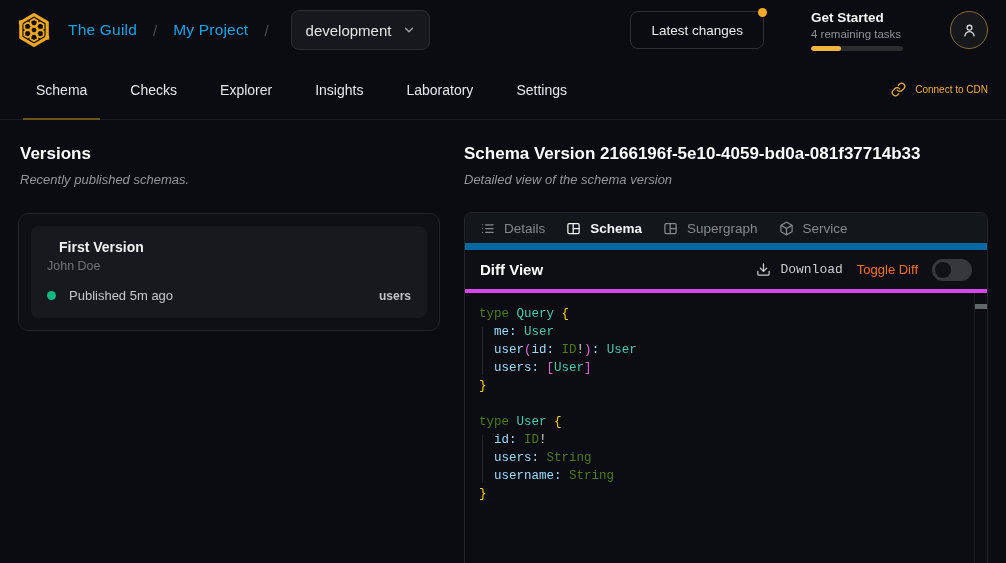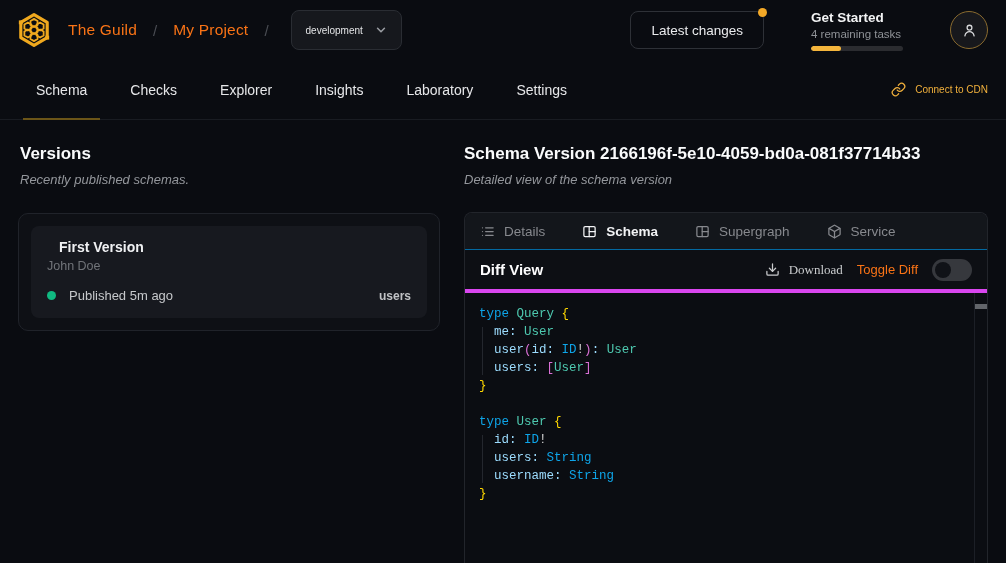--- a/index.html
+++ b/index.html
@@ -9,27 +9,27 @@
     font-family:"Liberation Sans", sans-serif;
     color:#e8e9eb;
     position:relative;
   }
   svg { display:block; }
 
   
   .topbar { height:60px; display:flex; align-items:center; justify-content:space-between; padding:0 18px 0 16px; }
   .topbar-left { display:flex; align-items:center; gap:16px; }
   .logo { width:36px; height:36px; }
-  .crumb { font-size:15.5px; color:#f97316; font-weight:500; letter-spacing:.2px; }
+  .crumb { font-size:15.5px; color:#0ea5e9; font-weight:500; letter-spacing:.2px; }
   .crumb-sep { color:#4b4e54; font-size:15px; }
   .target-dropdown {
     height:40px; padding:0 14px; margin-left:6px;
     background:#16181d; border:1px solid #2a2d33; border-radius:8px;
     display:flex; align-items:center; gap:12px;
-    font-size:10px; color:#e3e4e6; cursor:pointer; font-family:inherit;
+    font-size:15px; color:#e3e4e6; cursor:pointer; font-family:inherit;
   }
   .chev { color:#9a9da2; }
 
   .topbar-right { display:flex; align-items:center; gap:47px; }
   .latest-changes {
     position:relative; height:38px; padding:0 20px;
     background:transparent; border:1px solid #2e3137; border-radius:8px;
     color:#ebecee; font-size:13.5px; cursor:pointer; font-family:inherit;
   }
   .notif-dot { position:absolute; top:-4px; right:-4px; width:9px; height:9px; border-radius:50%; background:#f4a927; }
@@ -76,40 +76,40 @@
   .pub-dot { width:9px; height:9px; border-radius:50%; background:#10b981; margin-right:13px; }
   .pub-text { font-size:13px; color:#c6c8cb; }
   .service-tag { margin-left:auto; font-size:12px; font-weight:700; color:#c0c2c5; }
 
   
   .detail-col { position:absolute; left:464px; right:18px; top:144px; bottom:0; display:flex; flex-direction:column; }
   .detail-panel {
     margin-top:25px; flex:1; display:flex; flex-direction:column; min-height:0;
     border:1px solid #22252b; border-bottom:none; border-radius:8px 8px 0 0; overflow:hidden;
   }
-  .dtabbar { height:37px; flex:none; background:#13161b; border-bottom:1px solid #0369a1; display:flex; align-items:center; padding:0 15px; gap:37px; }
+  .dtabbar { height:37px; flex:none; background:#13161b; border-bottom:7px solid #0369a1; display:flex; align-items:center; padding:0 15px; gap:21px; }
   .dtab { display:flex; align-items:center; gap:9px; font-size:13.5px; color:#87898e; cursor:pointer; background:none; border:none; font-family:inherit; }
   .dtab.active { color:#f2f3f5; font-weight:600; }
 
   .dtoolbar { height:43px; flex:none; background:#0d0f14; border-bottom:4px solid #d946ef; display:flex; align-items:center; padding:0 15px; }
   .diff-title { font-size:15px; font-weight:700; color:#fdfdfe; }
   .dtool-right { margin-left:auto; display:flex; align-items:center; gap:14px; }
-  .download-btn { display:flex; align-items:center; gap:9px; font-size:13px; color:#caccce; background:none; border:none; cursor:pointer; font-family:Liberation Serif, serif;text-align:right; }
+  .download-btn { display:flex; align-items:center; gap:9px; font-size:13px; color:#caccce; background:none; border:none; cursor:pointer; font-family:Liberation Mono, monospace;text-align:right; }
   .toggle-label { font-size:13px; color:#f97316; }
   .switch { width:40px; height:22px; border-radius:11px; background:#36383d; position:relative; cursor:pointer; flex:none; }
   .switch .knob { position:absolute; left:3px; top:3px; width:16px; height:16px; border-radius:50%; background:#101217; transition:left .15s; }
 
   .code-area {
     flex:1; position:relative; background:#0b0d12; overflow:hidden;
     padding:12px 26px 12px 14px;
     font-family:"Liberation Mono", "DejaVu Sans Mono", monospace;
     font-size:12.5px; line-height:18px; color:#d4d4d4;
   }
   .code-line { height:18px; white-space:pre; }
-  .tok-kw { color:#0ea5e9; }
+  .tok-kw { color:#4d7c0f; }
   .tok-ty { color:#4ec9b0; }
   .tok-fd { color:#9cdcfe; }
   .tok-pu { color:#d4d4d4; }
   .tok-pl { color:#d4d4d4; }
   .tok-br { color:#ffd700; }
   .tok-bk { color:#da70d6; }
   .indent-guide { position:absolute; left:17px; width:1px; background:#24272e; }
   .guide-1 { top:34px; height:48px; }
   .guide-2 { top:142px; height:48px; }
   .code-scrollbar { position:absolute; top:0; right:0; bottom:0; width:13px; border-left:1px solid #1c1f26; }

